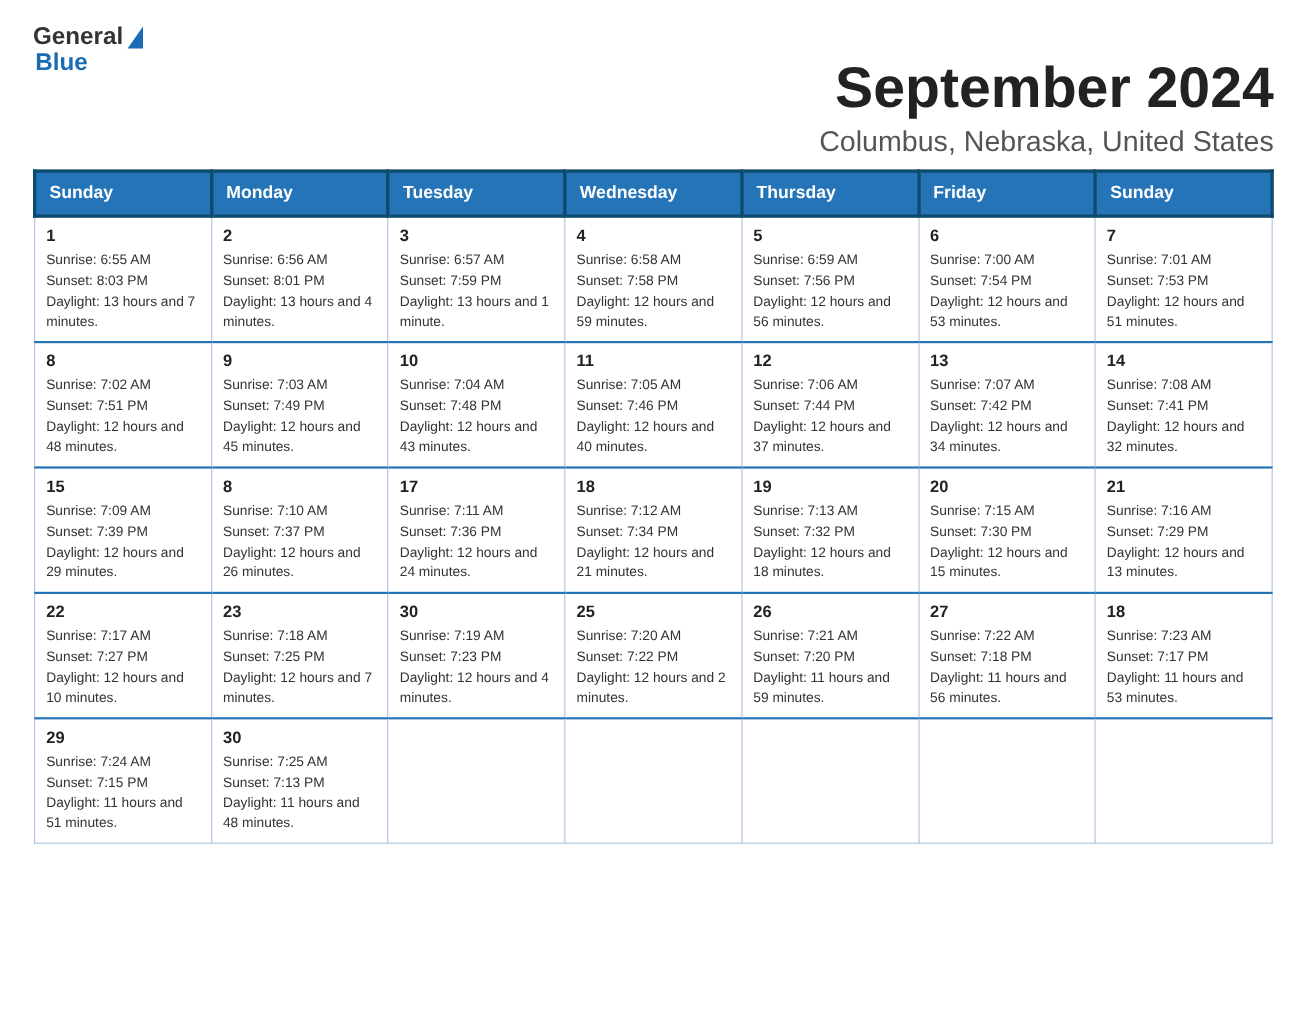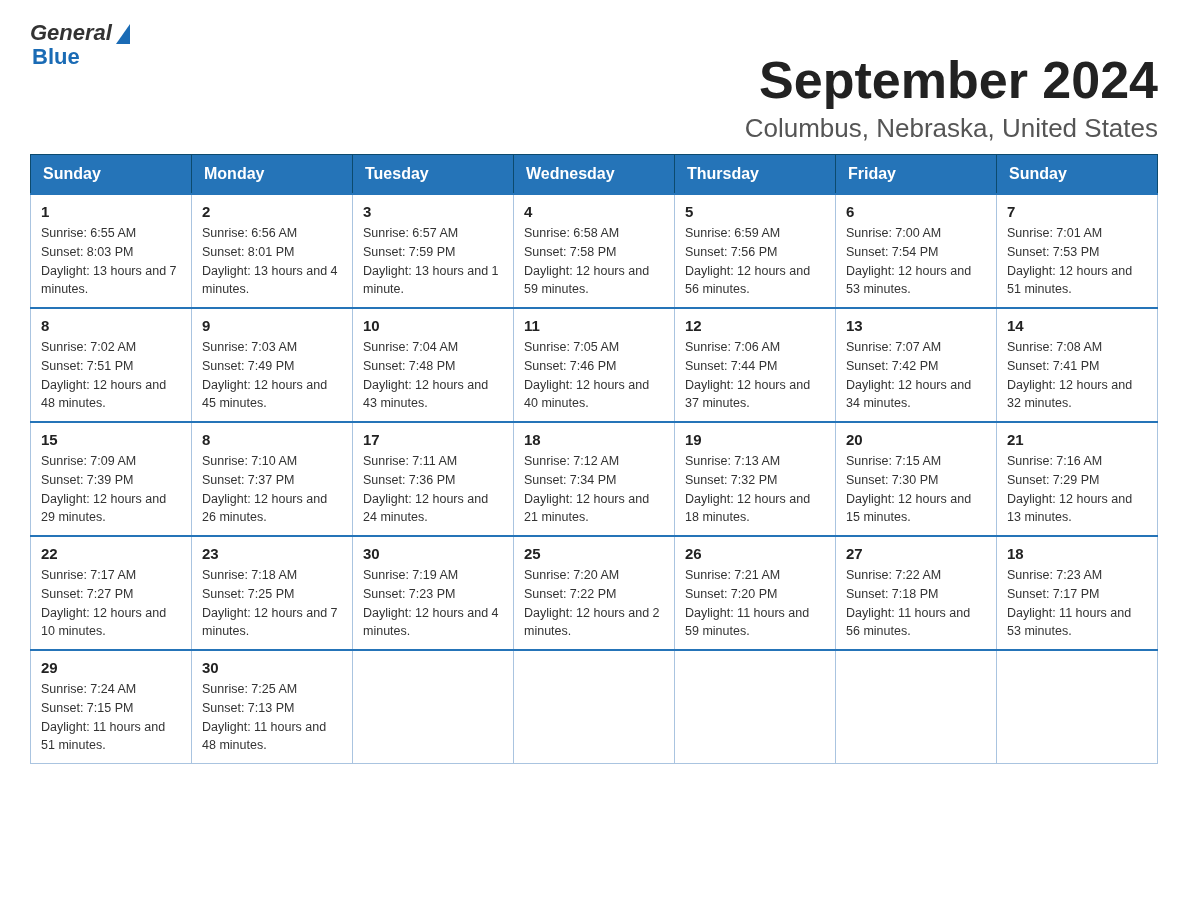--- a/index.html
+++ b/index.html
@@ -22,21 +22,20 @@
       align-items: flex-start;
     }
     .logo-top {
       display: flex;
       align-items: center;
     }
     .logo-general {
       font-size: 22px;
       font-weight: bold;
       color: #333;
-      font-style: italic;
     }
     .logo-triangle {
       width: 0;
       height: 0;
       border-left: 14px solid transparent;
       border-right: 0px solid transparent;
       border-bottom: 20px solid #1a6bb5;
       margin-left: 4px;
       margin-top: 2px;
     }
@@ -68,21 +67,21 @@
       border-collapse: collapse;
       margin-top: 5px;
     }
     .calendar-table th {
       background-color: #2574b8;
       color: #ffffff;
       font-size: 16px;
       font-weight: bold;
       padding: 10px 12px;
       text-align: left;
-      border: 1px solid #0c4a6e;
+      border: 3px solid #0c4a6e;
     }
     .calendar-table td {
       vertical-align: top;
       border: 1px solid #aac4e0;
       padding: 8px 10px;
       width: 14.28%;
       min-height: 100px;
     }
     .calendar-table tr td {
       background: #ffffff;

